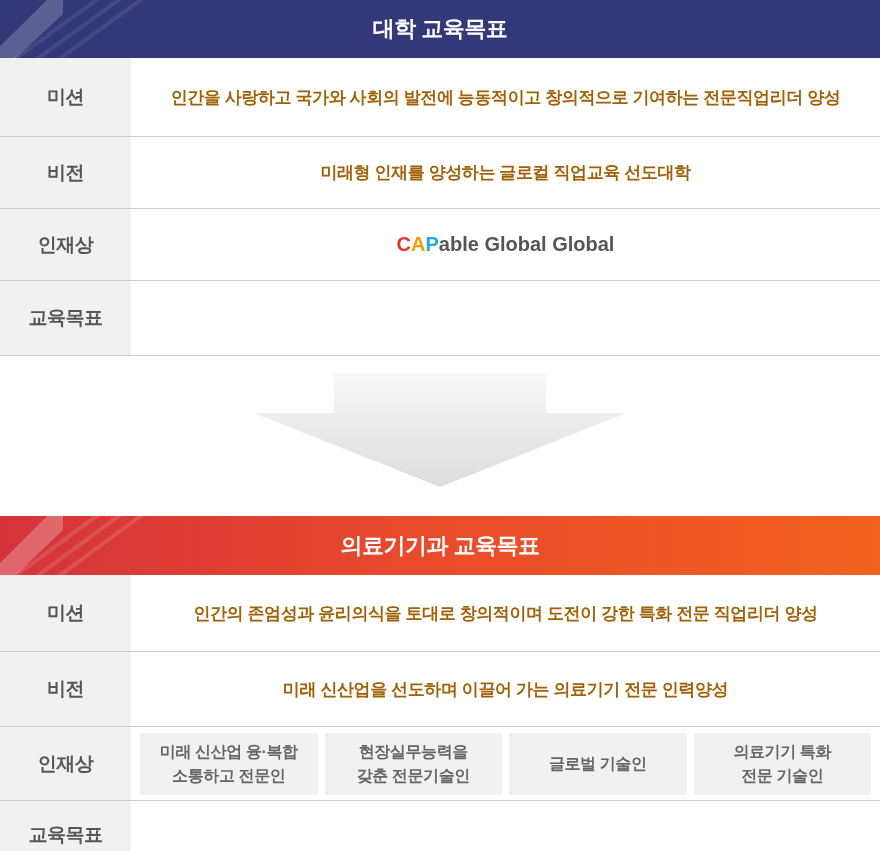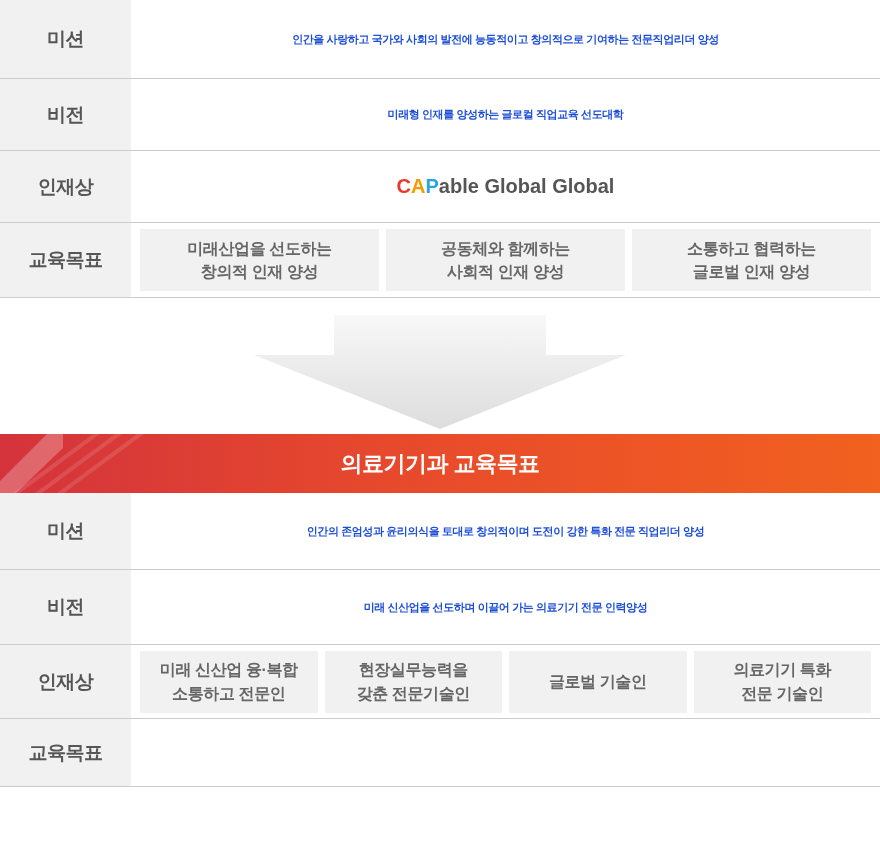--- a/index.html
+++ b/index.html
@@ -6,53 +6,62 @@
   html,body { background:#ffffff; }
   body {
     width:880px; height:851px; overflow:hidden;
     font-family:"Liberation Sans","DejaVu Sans",sans-serif;
   }
   .section-header {
     position:relative; height:58px; overflow:hidden;
     display:flex; align-items:center; justify-content:center;
   }
   .header-univ { background:#353878; }
-  .header-dept { height:59px; background:linear-gradient(90deg,#d4333c 0%,#e84b2b 48%,#f2611f 100%); }
+  .header-dept { height:59px; background:linear-gradient(90deg,#d4333c 0%,#e84b2b 48%,#f2611f 100%);margin-top:24px; }
   .header-title {
     position:relative; z-index:1; color:#ffffff; font-size:22px; font-weight:700;
     letter-spacing:-0.5px;
   }
   .deco { position:absolute; left:0; top:0; height:100%; width:250px; pointer-events:none; }
   .row { display:flex; border-bottom:1px solid #cccccc; width:100%; }
   .row-label {
     width:131px; flex:0 0 131px; background:#f1f1f1;
     display:flex; align-items:center; justify-content:center;
     font-size:19px; font-weight:700; color:#555555; letter-spacing:-0.5px;
   }
   .row-content {
     flex:1; display:flex; align-items:center; justify-content:center;
-    font-size:11px; font-weight:700; color:#1d4ed8; text-align:center;
+    font-size:17px; font-weight:700; color:#a16207; text-align:center;
     letter-spacing:-0.4px; padding:0 12px;
   }
   .capable { font-size:20px; color:#555555; letter-spacing:0; }
   .capable span { white-space:pre; }
   .boxes { flex:1; display:flex; align-items:center; gap:7px; padding:0 9px; }
   .goal-box {
     flex:1; background:#f1f1f1; height:62px;
     display:flex; align-items:center; justify-content:center;
     text-align:center; font-size:16px; font-weight:700; color:#666666;
     line-height:1.45; letter-spacing:-0.4px; white-space:pre-line; padding:0 4px;
   }
   .arrow-zone { height:136px; display:flex; justify-content:center; align-items:flex-start; padding-top:17px; background:#ffffff; }
   .bottom-pad { height:5px; background:#ffffff; }
 </style>
 </head>
 <body>
 
 <section>
+  <header class="section-header header-univ">
+    <svg class="deco" viewBox="0 0 250 58" preserveAspectRatio="none">
+      <polygon points="47,0 63,0 63,14 16,58 0,58 0,46" fill="rgba(255,255,255,0.20)"></polygon>
+      <polygon points="93,0 100,0 20,58 13,58" fill="rgba(255,255,255,0.08)"></polygon>
+      <polygon points="115,0 122,0 42,58 35,58" fill="rgba(255,255,255,0.08)"></polygon>
+      <polygon points="137,0 144,0 64,58 57,58" fill="rgba(255,255,255,0.08)"></polygon>
+    </svg>
+    <h1 class="header-title">대학 교육목표</h1>
+  </header>
 
   <div class="row" style="height:79px">
     <div class="row-label">미션</div>
     <div class="row-content">인간을 사랑하고 국가와 사회의 발전에 능동적이고 창의적으로 기여하는 전문직업리더 양성</div>
   </div>
 
   <div class="row" style="height:72px">
     <div class="row-label">비전</div>
     <div class="row-content">미래형 인재를 양성하는 글로컬 직업교육 선도대학</div>
   </div>
@@ -62,28 +71,20 @@
     <div class="row-content capable">
       <span style="color: rgb(232, 56, 45);">C</span>
       <span style="color: rgb(245, 155, 0);">A</span>
       <span style="color: rgb(41, 165, 226);">P</span>
       <span>able Global Global</span>
     </div>
   </div>
 
   <div class="row" style="height:75px">
     <div class="row-label">교육목표</div>
-    <div class="boxes">
-      <div class="goal-box">미래산업을 선도하는
-창의적 인재 양성</div>
-      <div class="goal-box">공동체와 함께하는
-사회적 인재 양성</div>
-      <div class="goal-box">소통하고 협력하는
-글로벌 인재 양성</div>
-    </div>
   </div>
 </section>
 
 <div class="arrow-zone">
   <svg width="372" height="114" viewBox="0 0 372 114">
     <defs>
       <linearGradient id="arrowGrad" x1="0" y1="0" x2="0" y2="1">
         <stop offset="0" stop-color="#f8f8f8"></stop>
         <stop offset="1" stop-color="#dddddd"></stop>
       </linearGradient>

